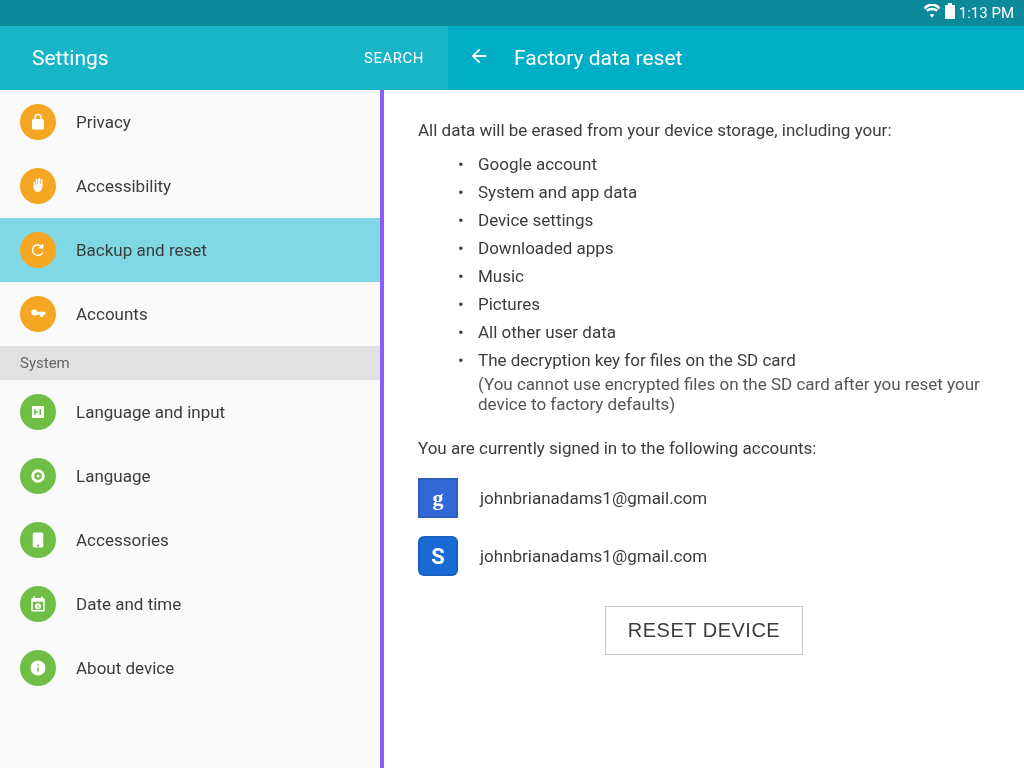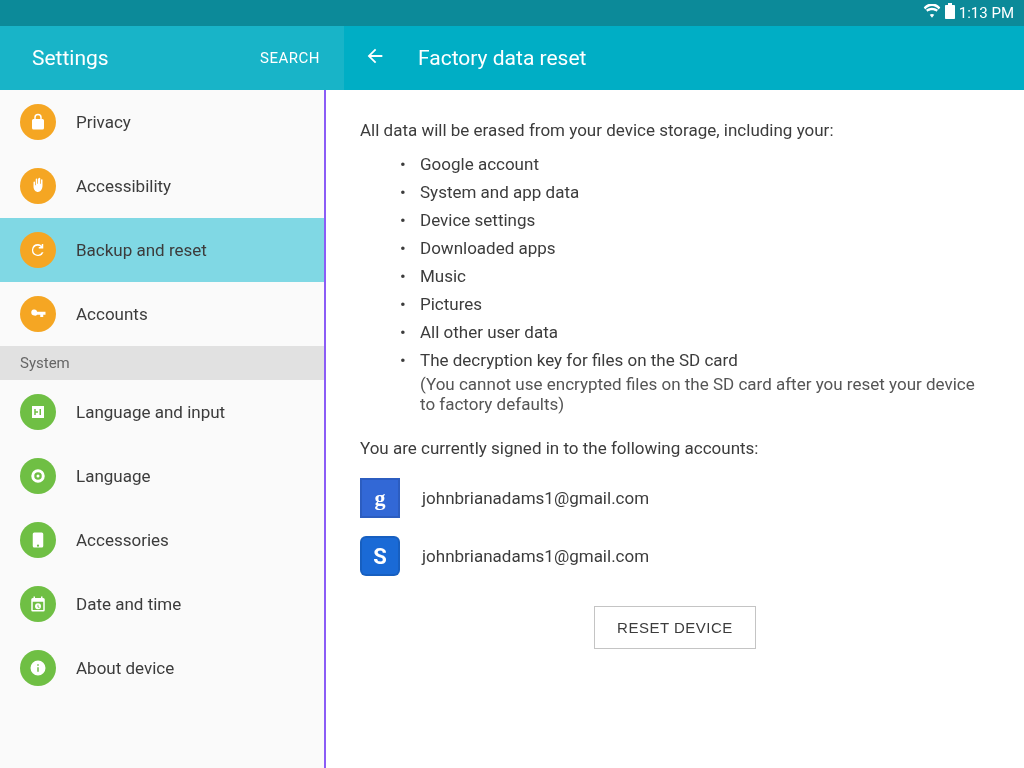--- a/index.html
+++ b/index.html
@@ -18,45 +18,45 @@
   justify-content: flex-end;
   align-items: center;
   padding: 8px 10px;
   color: #fff;
   font-size: 15px;
   gap: 4px;
 }
 .status-bar svg { fill: #fff; }
 .headers { display: flex; height: 64px; }
 .sidebar-header {
-  width: 344px;
+  width: 448px;
   background: #18b4c8;
   color: #fff;
   display: flex;
   align-items: center;
   padding: 0 24px 0 32px;
   justify-content: space-between;
 }
 .sidebar-header .title { font-size: 21px; font-weight: 400; }
 .sidebar-header .search { font-size: 15px; letter-spacing: 0.5px; }
 .detail-header {
   flex: 1;
   background: #00aec5;
   color: #fff;
   display: flex;
   align-items: center;
   padding: 0 20px;
-  gap: 32px;
+  gap: 24px;
 }
 .detail-header .title { font-size: 21px; font-weight: 400; }
 .content { display: flex; height: calc(768px - 90px); }
 .sidebar {
-  width: 326px;
+  width: 384px;
   background: #fafafa;
-  border-right: 2px solid #8b5cf6;
+  border-right: 4px solid #8b5cf6;
   overflow-y: auto;
 }
 .sidebar-item {
   display: flex;
   align-items: center;
   height: 64px;
   padding: 0 20px;
   gap: 20px;
   color: #3c3c3c;
   font-size: 17px;
@@ -98,21 +98,21 @@
   color: #fff; font-size: 22px; font-weight: bold;
   border: 2px solid rgba(0,0,0,0.1);
 }
 .badge-g { background: #3268d6; font-family: Georgia, serif; }
 .badge-s { background: #1a6ad6; border-radius: 6px; }
 .action-row { display: flex; justify-content: center; margin-top: 30px; }
 .reset-btn {
   border: 1px solid #c4c4c4;
   background: #fff;
   color: #3c3c3c;
-  font-size: 15px;
+  font-size: 20px;
   padding: 12px 22px;
   letter-spacing: 0.5px;
   cursor: pointer;
 }
 </style>
 </head>
 <body>
 
 <div class="status-bar">
   <span>

